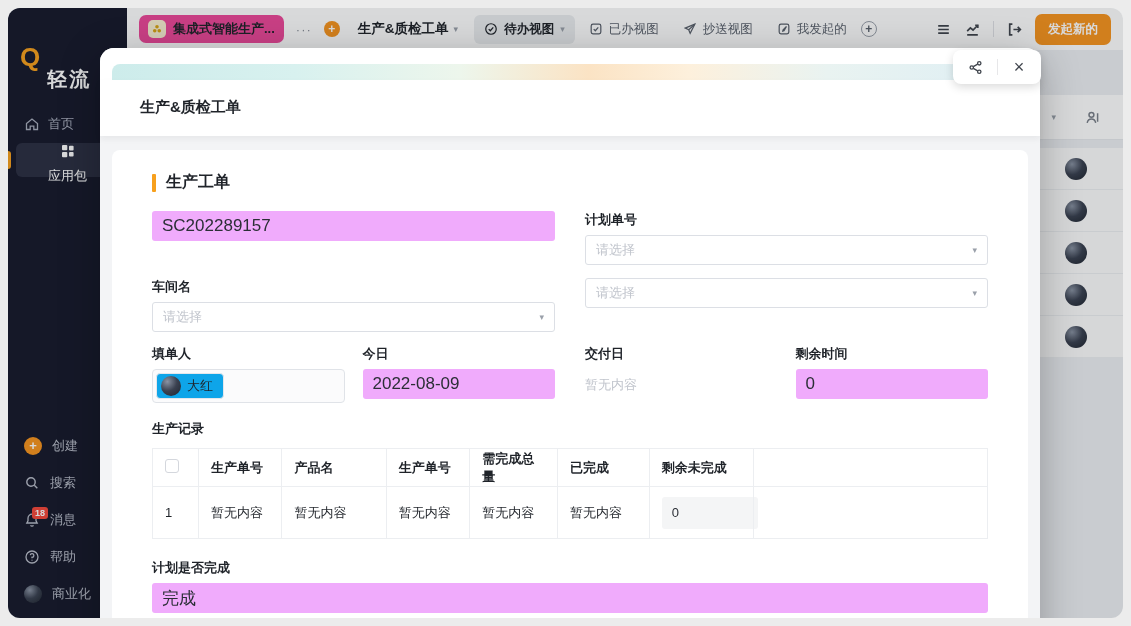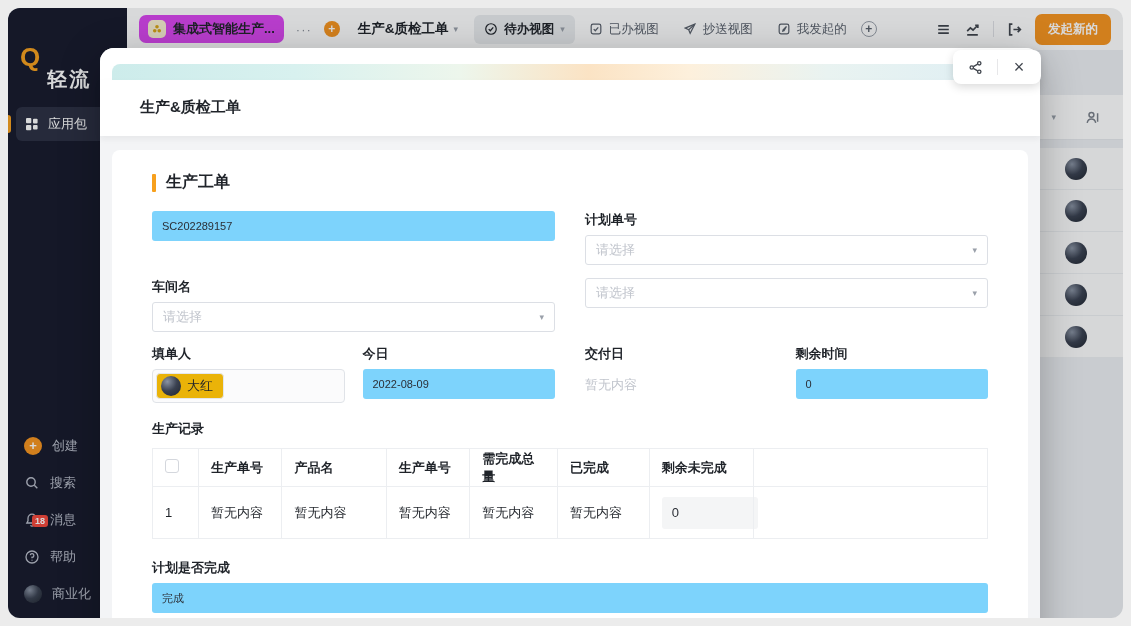--- a/index.html
+++ b/index.html
@@ -21,58 +21,58 @@
   }
   .logo-row { display:flex; align-items:center; gap:7px; padding:13px 12px 10px; }
   .logo-q { color:#f7a01d; font-size:26px; font-weight:800; line-height:1; }
   .logo-name { color:#fff; font-size:20px; font-weight:700; letter-spacing:2px;margin-top:45px; }
   .nav { margin-top:4px; position:relative; }
   .nav-item {
     height:34px; margin:2px 8px; padding:0 8px; border-radius:6px;
     display:flex; align-items:center; gap:8px; font-size:13px; color:#a9adbc;
     cursor:pointer; position:relative;
   }
-  .nav-item.active { background:#2b2f42; color:#fff; }
+  .nav-item.active { background:#2b2f42; color:#fff;flex-direction:column; }
   .active-bar {
     position:absolute; left:-8px; top:8px; width:3px; height:18px;
     background:#f7a01d; border-radius:0 3px 3px 0;
   }
   .tools { position:absolute; left:0; right:0; bottom:6px; }
   .tool-item {
     height:37px; padding:0 16px; display:flex; align-items:center; gap:10px;
     font-size:13px; color:#b9bdc9; cursor:pointer; position:relative;
   }
   .icon-stroke { width:16px; height:16px; flex:0 0 auto; }
   .icon-stroke svg { width:100%; height:100%; display:block; }
   .plus-circle-filled {
     width:18px; height:18px; border-radius:50%; background:#f7941e;
     color:#fff; display:flex; align-items:center; justify-content:center;
     font-size:13px; font-weight:700; line-height:1; flex:0 0 auto;
   }
   .badge {
-    position:absolute; top:14px; left:24px; background:#f5483b; color:#fff;
+    position:absolute; top:6px; left:24px; background:#f5483b; color:#fff;
     font-size:9px; line-height:12px; padding:0 3px; border-radius:3px; font-weight:700;
   }
   .sphere {
     border-radius:50%;
     background:radial-gradient(circle at 32% 28%, #8a93a3 0%, #3a4150 48%, #1f242e 100%);
     flex:0 0 auto;
   }
   .sphere.s18 { width:18px; height:18px; }
   .sphere.s20 { width:20px; height:20px; }
   .sphere.s22 { width:22px; height:22px; }
 
   
   .topbar {
     position:absolute; left:119px; right:0; top:0; height:42px; background:#fff;
     display:flex; align-items:center; padding:0 12px; gap:12px; z-index:1;
   }
   .app-tab {
     display:flex; align-items:center; gap:7px; padding:5px 9px;
-    background:#d946ef; border-radius:7px; cursor:pointer;
+    background:#ec4899; border-radius:7px; cursor:pointer;
   }
   .app-tab-icon {
     width:18px; height:18px; border-radius:5px; background:#faf0d2;
     display:flex; align-items:center; justify-content:center;
   }
   .app-tab-label { font-size:13px; font-weight:700; color:#1f2329; }
   .dots { color:#8a8f99; font-size:13px; letter-spacing:1px; cursor:pointer; }
   .plus-circle-small {
     width:16px; height:16px; border-radius:50%; background:#f7941e; color:#fff;
     display:flex; align-items:center; justify-content:center; font-size:12px;
@@ -133,36 +133,36 @@
   .form-card { background:#fff; border-radius:8px; padding:22px 40px 12px; }
   .section-row { display:flex; align-items:center; gap:10px; margin-bottom:18px; }
   .section-bar { width:4px; height:18px; background:#f7a01d; border-radius:1px; }
   .section-title { font-size:16px; font-weight:700; color:#1f2329; }
 
   .form-grid { display:grid; grid-template-columns:1fr 1fr; column-gap:30px; }
   .sub-grid { display:grid; grid-template-columns:1fr 1fr; column-gap:18px; }
   .field { margin-bottom:13px; }
   .field-label { font-size:13px; font-weight:700; color:#1f2329; margin-bottom:6px; }
   .input-filled {
-    height:30px; background:#7dd3fc; border-radius:3px; display:flex;
-    align-items:center; padding:0 10px; font-size:11px; color:#2b2f36;
+    height:30px; background:#f0abfc; border-radius:3px; display:flex;
+    align-items:center; padding:0 10px; font-size:17px; color:#2b2f36;
   }
   .input-select {
     height:30px; background:#fff; border:1px solid #dcdfe5; border-radius:3px;
     display:flex; align-items:center; justify-content:space-between; padding:0 10px;
     font-size:13px; color:#c0c4cc; cursor:pointer;
   }
   .plain-value { font-size:13px; color:#c0c4cc; padding-top:7px; }
   .member-box {
     height:34px; border:1px solid #e0e3e8; border-radius:4px; background:#fbfbfc;
     display:flex; align-items:center; padding:3px;
   }
   .member-chip {
     display:inline-flex; align-items:center; gap:6px; border:1px solid #e4e7ec;
-    background:#eab308; border-radius:4px; padding:2px 10px 2px 4px; font-size:13px; color:#1f2329;
+    background:#0ea5e9; border-radius:4px; padding:2px 10px 2px 4px; font-size:13px; color:#1f2329;
   }
 
   .record-title { font-size:13px; font-weight:700; color:#1f2329; margin:4px 0 10px; }
   table.records { width:100%; border-collapse:collapse; table-layout:fixed; }
   .records th, .records td { border:1px solid #eceef1; padding:0 12px; text-align:left; }
   .records th { height:38px; font-size:13px; font-weight:700; color:#1f2329; background:#fff; }
   .records td { height:52px; font-size:13px; color:#1f2329; }
   .empty-text { color:#c0c4cc; }
   .checkbox {
     width:14px; height:14px; border:1px solid #d4d7dd; border-radius:3px;
@@ -189,20 +189,28 @@
 <body>
 
 <div class="app">
 
   <aside class="sidebar">
     <div class="logo-row">
       <span class="logo-q">Q</span>
       <span class="logo-name">轻流</span>
     </div>
     <nav class="nav">
+      <div class="nav-item">
+        <span class="icon-stroke">
+          <svg viewBox="0 0 16 16" fill="none" stroke="currentColor" stroke-width="1.3">
+              <path d="M2.5 7.5 8 3l5.5 4.5V13.5H9.8v-3.4H6.2v3.4H2.5z"></path>
+            </svg>
+        </span>
+        <span>首页</span>
+      </div>
       <div class="nav-item active">
         <span class="active-bar"></span>
         <span class="icon-stroke">
           <svg viewBox="0 0 16 16" fill="currentColor">
               <rect x="2" y="2" width="5.3" height="5.3" rx="1"></rect>
               <rect x="9" y="2.8" width="4.6" height="4.6" rx="1"></rect>
               <rect x="2" y="9" width="5.3" height="5.3" rx="1"></rect>
               <rect x="9" y="9" width="4.6" height="4.6" rx="1"></rect>
             </svg>
         </span>

